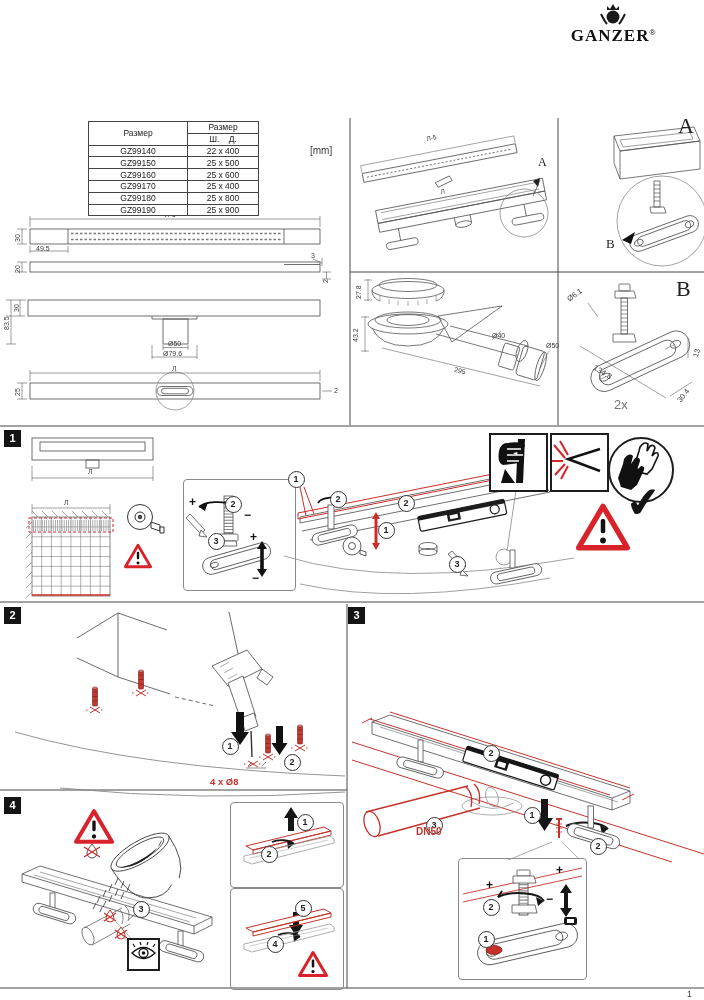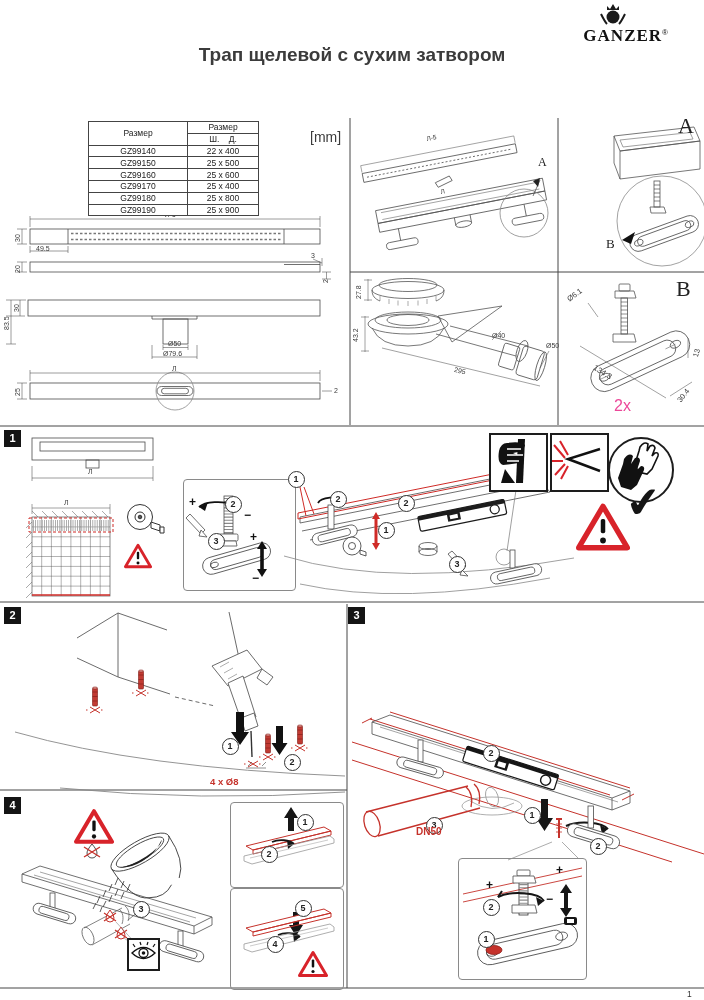--- a/index.html
+++ b/index.html
@@ -18,21 +18,21 @@
   .sign{position:absolute;font:bold 12px/12px "Liberation Sans",sans-serif;color:#111;z-index:6;}
   .redtxt{position:absolute;color:#c5322b;font-weight:bold;white-space:nowrap;z-index:6;}
   .biglet{position:absolute;font-family:"Liberation Serif",serif;color:#222;z-index:6;}
   #title{position:absolute;left:352px;top:44px;transform:translateX(-50%);
          font:bold 19px "Liberation Sans",sans-serif;color:#3b3b3b;white-space:nowrap;}
   table.spec{position:absolute;left:88px;top:121px;border-collapse:collapse;
              font-size:8.5px;color:#222;background:#fff;z-index:5;}
   table.spec td,table.spec th{border:0.9px solid #444;text-align:center;padding:0 2px;
              height:10.8px;font-weight:normal;white-space:pre;}
   table.spec .c1{width:94px;} table.spec .c2{width:66px;}
-  .logo{position:absolute;left:558px;top:2px;width:110px;text-align:right;z-index:6;}
+  .logo{position:absolute;left:558px;top:2px;width:110px;text-align:center;z-index:6;}
   .logo .word{font:bold 17px "Liberation Serif",serif;letter-spacing:1px;color:#111;}
   .logo .reg{font-size:8px;vertical-align:super;color:#111;}
 </style>
 </head>
 <body>
 
 <div id="page">
 
 <svg class="abs" style="left:0;top:0;z-index:1" width="704" height="1000" viewBox="0 0 704 1000">
   <defs>
@@ -383,21 +383,20 @@
 </svg>
 
 <div class="logo">
   <svg width="38" height="24" style="margin:0 auto" viewBox="0 0 38 24">
     <path d="M13,4l3,3 3,-5 3,5 3,-3v4h-12z" fill="#1a1a1a"></path>
     <circle cx="19" cy="15" r="6.5" fill="#1a1a1a"></circle>
     <path d="M7,12q4,8 6,10M31,12q-4,8 -6,10" stroke="#1a1a1a" stroke-width="2" fill="none"></path>
   </svg>
   <div><span class="word">GANZER</span><span class="reg">®</span></div>
 </div>
-<div id="title">Трап щелевой с сухим затвором</div>
 
 <table class="spec">
   <tbody>
         <tr>
     <th class="c1" rowspan="2">Размер</th>
     <th class="c2">Размер</th>
   </tr>
   <tr>
           <th class="c2">Ш.    Д.</th>
         </tr>
@@ -420,21 +419,21 @@
   <tr>
           <td>GZ99180</td>
           <td>25 x 800</td>
         </tr>
   <tr>
           <td>GZ99190</td>
           <td>25 x 900</td>
         </tr>
 </tbody>
     </table>
-<span class="dim" style="left:310px;top:130px;font-size:14px">[mm]</span>
+<span class="dim" style="left:310px;top:146px;font-size:10px">[mm]</span>
 
 <span class="dim" style="left:165px;top:211px">Л-5</span>
 <span class="dim" style="left:14px;top:242px;transform:rotate(-90deg)">30</span>
 <span class="dim" style="left:36px;top:245px">49.5</span>
 <span class="dim" style="left:14px;top:273px;transform:rotate(-90deg)">20</span>
 <span class="dim" style="left:311px;top:252px">3</span>
 <span class="dim" style="left:322px;top:283px;transform:rotate(-90deg)">2</span>
 <span class="dim" style="left:13px;top:312px;transform:rotate(-90deg)">30</span>
 <span class="dim" style="left:3px;top:330px;transform:rotate(-90deg)">83.5</span>
 <span class="dim" style="left:168px;top:340px">Ø50</span>
@@ -446,21 +445,21 @@
 <span class="dim" style="left:440px;top:189px;font-size:6.5px;transform:rotate(-11deg)">Л</span>
 <span class="dim" style="left:355px;top:299px;transform:rotate(-90deg)">27.8</span>
 <span class="dim" style="left:352px;top:342px;transform:rotate(-90deg)">43.2</span>
 <span class="dim" style="left:455px;top:366px;transform:rotate(13deg)">295</span>
 <span class="dim" style="left:492px;top:332px">Ø40</span>
 <span class="dim" style="left:546px;top:342px">Ø50</span>
 <span class="dim" style="left:566px;top:297px;font-size:7.5px;transform:rotate(-37deg)">Ø6.1</span>
 <span class="dim" style="left:692px;top:356px;font-size:7.5px;transform:rotate(-75deg)">13</span>
 <span class="dim" style="left:596px;top:364px;font-size:8px;transform:rotate(32deg)">134.3</span>
 <span class="dim" style="left:676px;top:399px;font-size:7.5px;transform:rotate(-52deg)">30.4</span>
-<span class="dim" style="left:614px;top:398px;font-size:16px;color:#ec4899">2x</span>
+<span class="dim" style="left:614px;top:398px;font-size:13px;color:#737373">2x</span>
 <span class="dim" style="left:88px;top:468px">Л</span>
 <span class="dim" style="left:64px;top:499px">Л</span>
 
 <span class="biglet" style="left:678px;top:113px;font-size:22px">A</span>
 <span class="biglet" style="left:676px;top:276px;font-size:22px">B</span>
 <span class="biglet" style="left:538px;top:155px;font-size:12px">A</span>
 <span class="biglet" style="left:606px;top:236px;font-size:13px">B</span>
 
 <div class="badge" style="left:4px;top:430px">1</div>
 <div class="badge" style="left:4px;top:607px">2</div>

